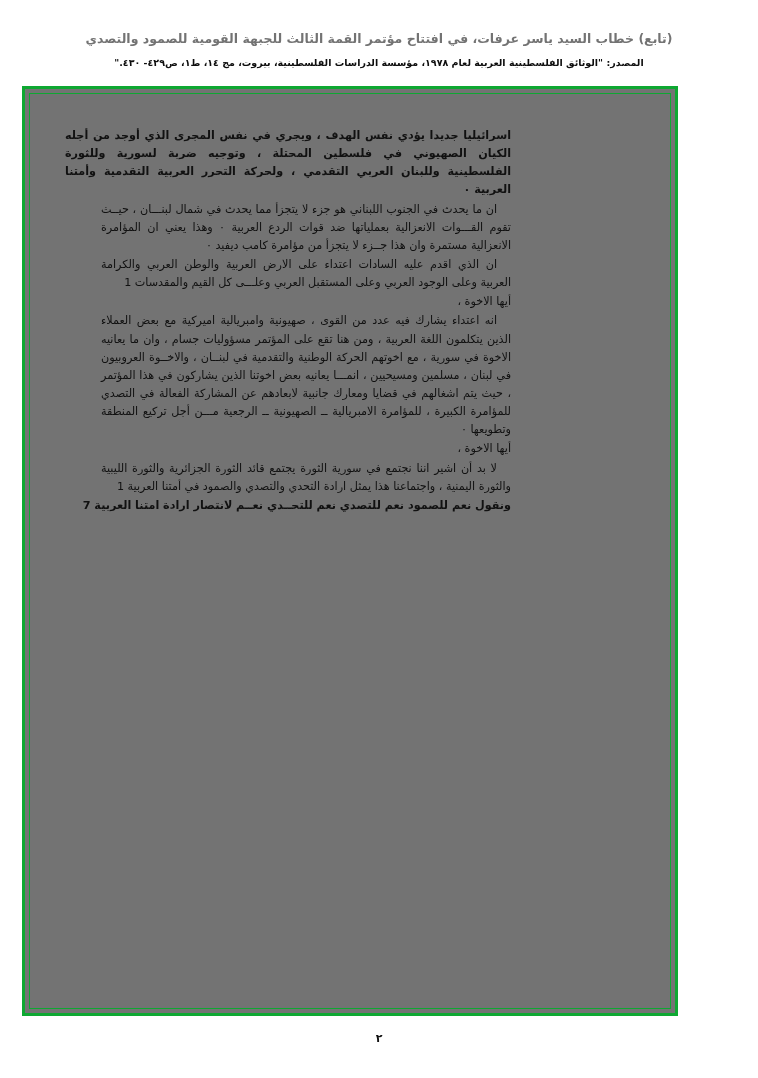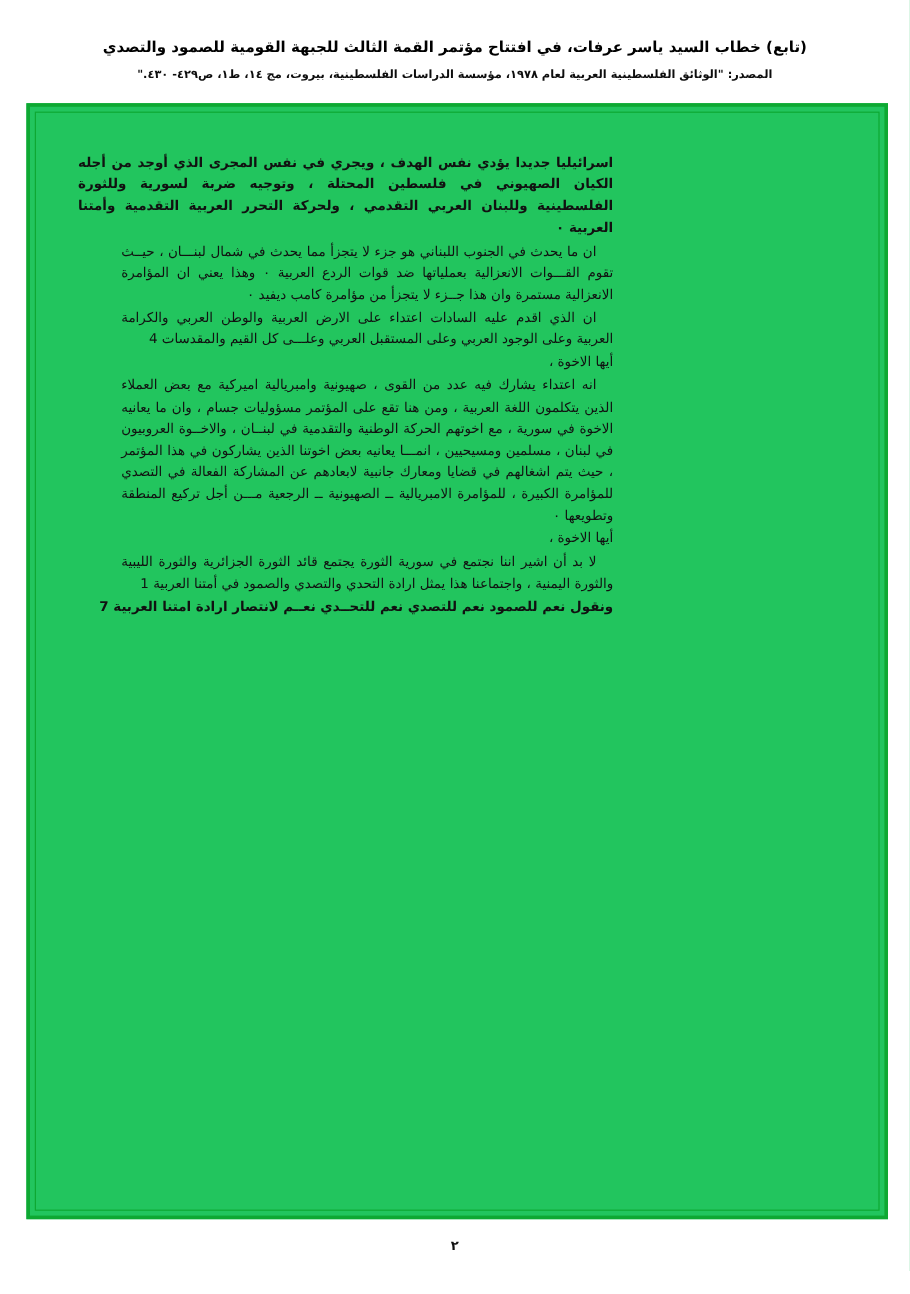--- a/index.html
+++ b/index.html
@@ -22,41 +22,41 @@
     box-sizing: border-box;
   }
   .header-block {
     padding-top: 30px;
     text-align: center;
   }
   .doc-title {
     font-size: 12.5px;
     font-weight: bold;
     letter-spacing: 0px;
-    color: #000000;
+    color: #737373;
     line-height: 1.4;
     padding: 0 40px;
   }
   .doc-source {
     font-size: 9.5px;
     font-weight: bold;
     color: #0d0d0d;
     margin-top: 8px;
     padding: 0 40px;
     line-height: 1.4;
   }
   .frame {
     position: absolute;
     left: 22px;
     top: 86px;
-    width: 718px;
+    width: 656px;
     height: 930px;
     border: 3px solid #0ea832;
     box-sizing: border-box;
-    background: #22c55e;
+    background: #737373;
   }
   .frame-inner {
     position: absolute;
     left: 4px;
     top: 4px;
     right: 4px;
     bottom: 4px;
     border: 1px solid #0ea832;
     box-sizing: border-box;
   }
@@ -107,21 +107,21 @@
   <div class="header-block">
     <div class="doc-title">(تابع) خطاب السيد ياسر عرفات، في افتتاح مؤتمر القمة الثالث للجبهة القومية للصمود والتصدي</div>
     <div class="doc-source">المصدر: "الوثائق الفلسطينية العربية لعام ١٩٧٨، مؤسسة الدراسات الفلسطينية، بيروت، مج ١٤، ط١، ص٤٢٩- ٤٣٠."</div>
   </div>
 
   <div class="frame">
     <div class="frame-inner"></div>
     <div class="body-text">
       <p class="para bold">اسرائيليا جديدا يؤدي نفس الهدف ، ويجري في نفس المجرى الذي أوجد من أجله الكيان الصهيوني في فلسطين المحتلة ، وتوجيه ضربة لسورية وللثورة الفلسطينية وللبنان العربي التقدمي ، ولحركة التحرر العربية التقدمية وأمتنا العربية ٠</p>
       <p class="para indent">ان ما يحدث في الجنوب اللبناني هو جزء لا يتجزأ مما يحدث في شمال لبنـــان ، حيــث تقوم القـــوات الانعزالية بعملياتها ضد قوات الردع العربية ٠ وهذا يعني ان المؤامرة الانعزالية مستمرة وان هذا جــزء لا يتجزأ من مؤامرة كامب ديفيد ٠</p>
-      <p class="para indent">ان الذي اقدم عليه السادات اعتداء على الارض العربية والوطن العربي والكرامة العربية وعلى الوجود العربي وعلى المستقبل العربي وعلـــى كل القيم والمقدسات 4</p>
+      <p class="para indent">ان الذي اقدم عليه السادات اعتداء على الارض العربية والوطن العربي والكرامة العربية وعلى الوجود العربي وعلى المستقبل العربي وعلـــى كل القيم والمقدسات 1</p>
       <p class="para short">أيها الاخوة ،</p>
       <p class="para indent">انه اعتداء يشارك فيه عدد من القوى ، صهيونية وامبريالية اميركية مع بعض العملاء الذين يتكلمون اللغة العربية ، ومن هنا تقع على المؤتمر مسؤوليات جسام ، وان ما يعانيه الاخوة في سورية ، مع اخوتهم الحركة الوطنية والتقدمية في لبنــان ، والاخــوة العروبيون في لبنان ، مسلمين ومسيحيين ، انمـــا يعانيه بعض اخوتنا الذين يشاركون في هذا المؤتمر ، حيث يتم اشغالهم في قضايا ومعارك جانبية لابعادهم عن المشاركة الفعالة في التصدي للمؤامرة الكبيرة ، للمؤامرة الامبريالية ــ الصهيونية ــ الرجعية مـــن أجل تركيع المنطقة وتطويعها ٠</p>
       <p class="para short">أيها الاخوة ،</p>
       <p class="para indent">لا بد أن اشير اننا نجتمع في سورية الثورة يجتمع قائد الثورة الجزائرية والثورة الليبية والثورة اليمنية ، واجتماعنا هذا يمثل ارادة التحدي والتصدي والصمود في أمتنا العربية 1</p>
       <p class="para bold">ونقول نعم للصمود نعم للتصدي نعم للتحــدي نعــم لانتصار ارادة امتنا العربية 7</p>
     </div>
   </div>
 
   <div class="page-number">٢</div>
 

